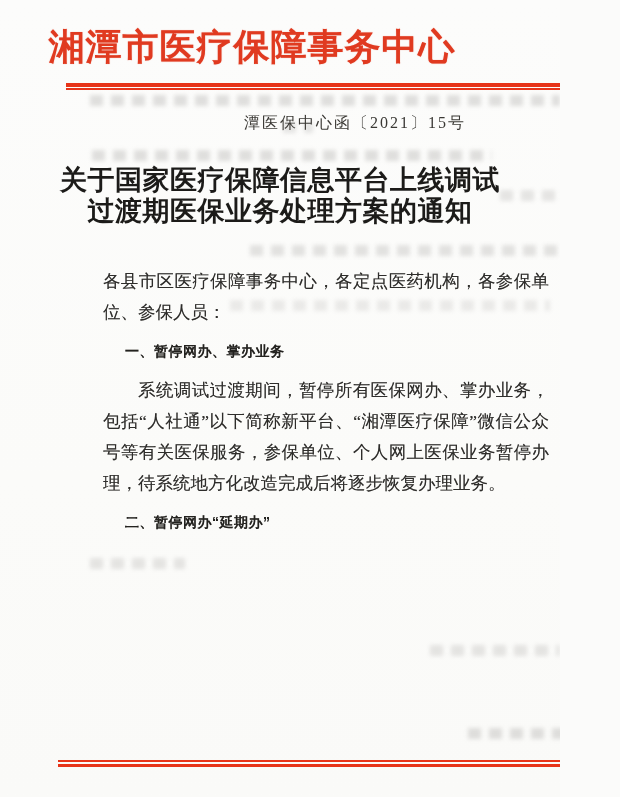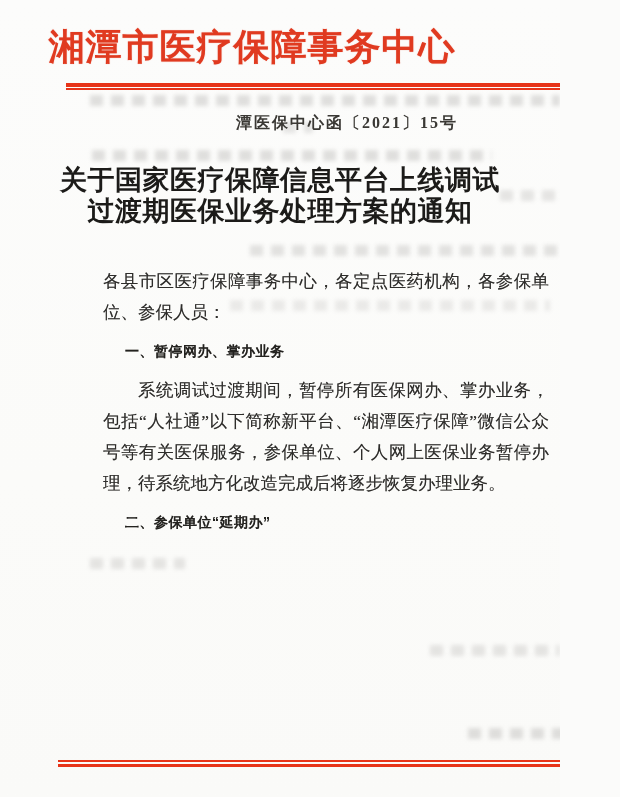--- a/index.html
+++ b/index.html
@@ -57,27 +57,26 @@
     height: 9px;
     background: linear-gradient(to bottom,
       #e73419 0px, #e73419 2px,
       rgba(0,0,0,0) 2px, rgba(0,0,0,0) 4px,
       #e73419 4px, #e73419 7.5px,
       rgba(0,0,0,0) 7.5px);
   }
   .doc-number {
     position: absolute;
     top: 112px;
-    right: 102px;
+    right: 94px;
     font-size: 16px;
     line-height: 22px;
     color: #3a3834;
     letter-spacing: 2px;
     white-space: nowrap;
-    font-weight: bold;
   }
   .doc-title {
     position: absolute;
     top: 165px;
     left: 0;
     right: 0;
     text-align: center;
     font-size: 27px;
     line-height: 31px;
     font-weight: bold;
@@ -146,18 +145,18 @@
 
   <div class="doc-title">
     <div>关于国家医疗保障信息平台上线调试</div>
     <div>过渡期医保业务处理方案的通知</div>
   </div>
 
   <div class="body-text">
     <p class="para">各县市区医疗保障事务中心，各定点医药机构，各参保单位、参保人员：</p>
     <p class="section-heading">一、暂停网办、掌办业务</p>
     <p class="para indent">系统调试过渡期间，暂停所有医保网办、掌办业务，包括“人社通”以下简称新平台、“湘潭医疗保障”微信公众号等有关医保服务，参保单位、个人网上医保业务暂停办理，待系统地方化改造完成后将逐步恢复办理业务。</p>
-    <p class="section-heading">二、参保单位“延期办”</p>
+    <p class="section-heading">二、暂停网办“延期办”</p>
   </div>
 
   <div class="rule-bottom"></div>
 
 </div>
 
 </body></html>

